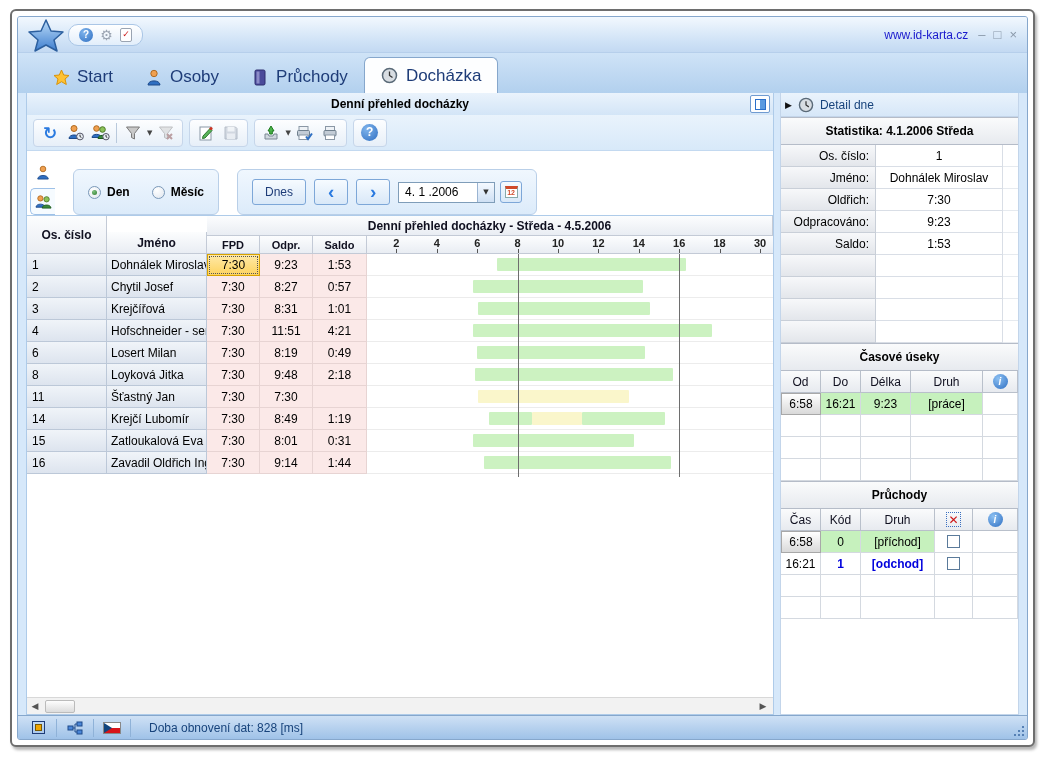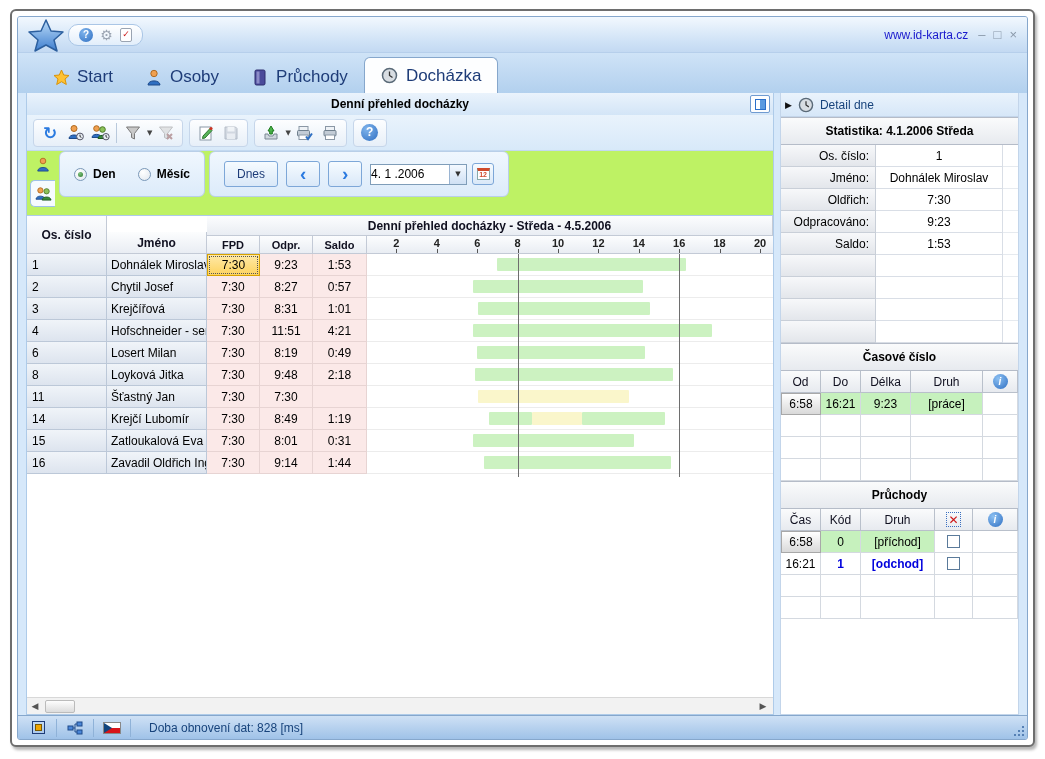--- a/index.html
+++ b/index.html
@@ -51,38 +51,38 @@
   .toolbar { height:36px; flex:0 0 36px; background:linear-gradient(#e9f3fc,#d8e9f9); display:flex; align-items:center;
              gap:6px; padding-left:6px; border-bottom:1px solid #c3d9f0;}
   .tb-group { display:flex; align-items:center; gap:3px; background:linear-gradient(#fdfeff,#e7eff8);
               border:1px solid #c6d6ea; border-radius:4px; padding:2px 5px; height:28px; }
   .tb-btn { width:22px; height:22px; display:flex; align-items:center; justify-content:center; border-radius:3px; }
   .tb-sep { width:1px; height:20px; background:#b9c9dc; margin:0 2px; }
   .dd-arrow { font-size:7px; color:#444; font-family:"DejaVu Sans",sans-serif; }
   .disabled { opacity:.45; filter:grayscale(60%); }
   .refresh-glyph { color:#2a7ae0; font-size:17px; font-weight:bold; font-family:"DejaVu Sans",sans-serif;}
 
-  .filterbar { height:64px; flex:0 0 64px; background:#bef264; display:flex; align-items:flex-start; position:relative; }
+  .filterbar { height:64px; flex:0 0 64px; background:#ffffff; display:flex; align-items:flex-end; position:relative;gap:14px; }
   .minitabs { width:28px; flex:0 0 28px; display:flex; flex-direction:column; gap:2px; align-items:flex-start; padding-left:3px;}
   .minitab { width:25px; height:27px; display:flex; align-items:center; justify-content:center;
              border-radius:5px 0 0 5px; }
   .minitab.active { background:#f6fbff; border:1px solid #9ec1e8; border-right:none; }
   .gbox { border:1px solid #b9cfe8; border-radius:6px; background:linear-gradient(#f0f7fe,#dcebfa);
           height:46px; display:flex; align-items:center; margin-left:4px; padding:0 14px; gap:22px;}
   .radio-item { display:flex; align-items:center; gap:6px; font-size:12px; font-weight:bold; color:#000; }
   .radio { width:13px; height:13px; border-radius:50%; border:1px solid #7a98b8; background:radial-gradient(circle at 35% 30%,#fff,#dfe6ee); position:relative;}
   .radio.on::after { content:""; position:absolute; left:3px; top:3px; width:5px; height:5px; border-radius:50%;
                      background:radial-gradient(circle at 35% 30%,#7ec27e,#2f7a2f); }
   .navbox { gap:8px; }
   .btn { border:1px solid #7da7d8; border-radius:3px; background:linear-gradient(#f6fbff,#d9e8f8);
          color:#1e3c78; font-size:12px; padding:0 12px; height:26px; display:flex; align-items:center; }
   .nav-arrow { width:34px; justify-content:center; color:#2a7ae0; font-weight:bold; font-size:19px; padding:0; }
   .date-wrap { display:flex; align-items:center; gap:5px; }
   .date-combo { display:flex; border:1px solid #7f9db9; background:#fff; height:21px; align-items:center; }
-  .date-text { font-size:12px; padding:0 0; width:78px; }
+  .date-text { font-size:12px; padding:0 6px; width:78px; }
   .combo-btn { width:17px; height:19px; background:linear-gradient(#f4f9ff,#cfe0f4); border-left:1px solid #9ab4d2;
                display:flex; align-items:center; justify-content:center; font-size:7px; color:#333; font-family:"DejaVu Sans",sans-serif;}
   .cal-btn { width:22px; height:22px; border:1px solid #7da7d8; border-radius:3px; background:linear-gradient(#f6fbff,#d9e8f8);
              display:flex; align-items:center; justify-content:center; }
   .cal-glyph { width:13px; height:12px; background:#fff; border:1px solid #8aa; border-top:3px solid #d04a2a;
                font-size:7px; color:#d04a2a; text-align:center; line-height:8px; font-weight:bold;}
 
   
   .grid-area { flex:1 1 auto; background:#fff; border-top:1px solid #aecbe9; position:relative; overflow:hidden; }
   .g-header { display:flex; height:38px; }
@@ -401,21 +401,21 @@
                     <div class="hour-label" style="left: 191px;">10</div>
                     <div class="hour-tick" style="left: 191px;"></div>
                     <div class="hour-label" style="left: 231.4px;">12</div>
                     <div class="hour-tick" style="left: 231.4px;"></div>
                     <div class="hour-label" style="left: 271.8px;">14</div>
                     <div class="hour-tick" style="left: 271.8px;"></div>
                     <div class="hour-label" style="left: 312.2px;">16</div>
                     <div class="hour-tick" style="left: 312.2px;"></div>
                     <div class="hour-label" style="left: 352.6px;">18</div>
                     <div class="hour-tick" style="left: 352.6px;"></div>
-                    <div class="hour-label" style="left: 393px;">20</div>
+                    <div class="hour-label" style="left: 393px;">30</div>
                     <div class="hour-tick" style="left: 393px;"></div>
                   </div>
             </div>
           </div>
         </div>
         <div class="g-body">
               <div class="g-row">
                 <div class="gc c-id">1</div>
                 <div class="gc c-name">Dohnálek  Miroslav</div>
                 <div class="gc c-num sel">7:30</div>
@@ -579,21 +579,21 @@
               <div class="lbl-cell"></div>
               <div class="val-cell"></div>
               <div class="spacer-cell"></div>
             </div>
             <div class="rp-row">
               <div class="lbl-cell"></div>
               <div class="val-cell"></div>
               <div class="spacer-cell"></div>
             </div>
           </div>
-      <div class="sec-title">Časové číslo</div>
+      <div class="sec-title">Časové úseky</div>
       <div>
             <div class="rp-row">
               <div class="tcell th" style="width: 40px; flex: 0 0 40px;">Od</div>
               <div class="tcell th" style="width: 40px; flex: 0 0 40px;">Do</div>
               <div class="tcell th" style="width: 50px; flex: 0 0 50px;">Délka</div>
               <div class="tcell th" style="width: 72px; flex: 0 0 72px;">Druh</div>
               <div class="tcell th" style="flex: 1 1 0%;">
                 <div class="info-ico">i</div>
               </div>
             </div>

